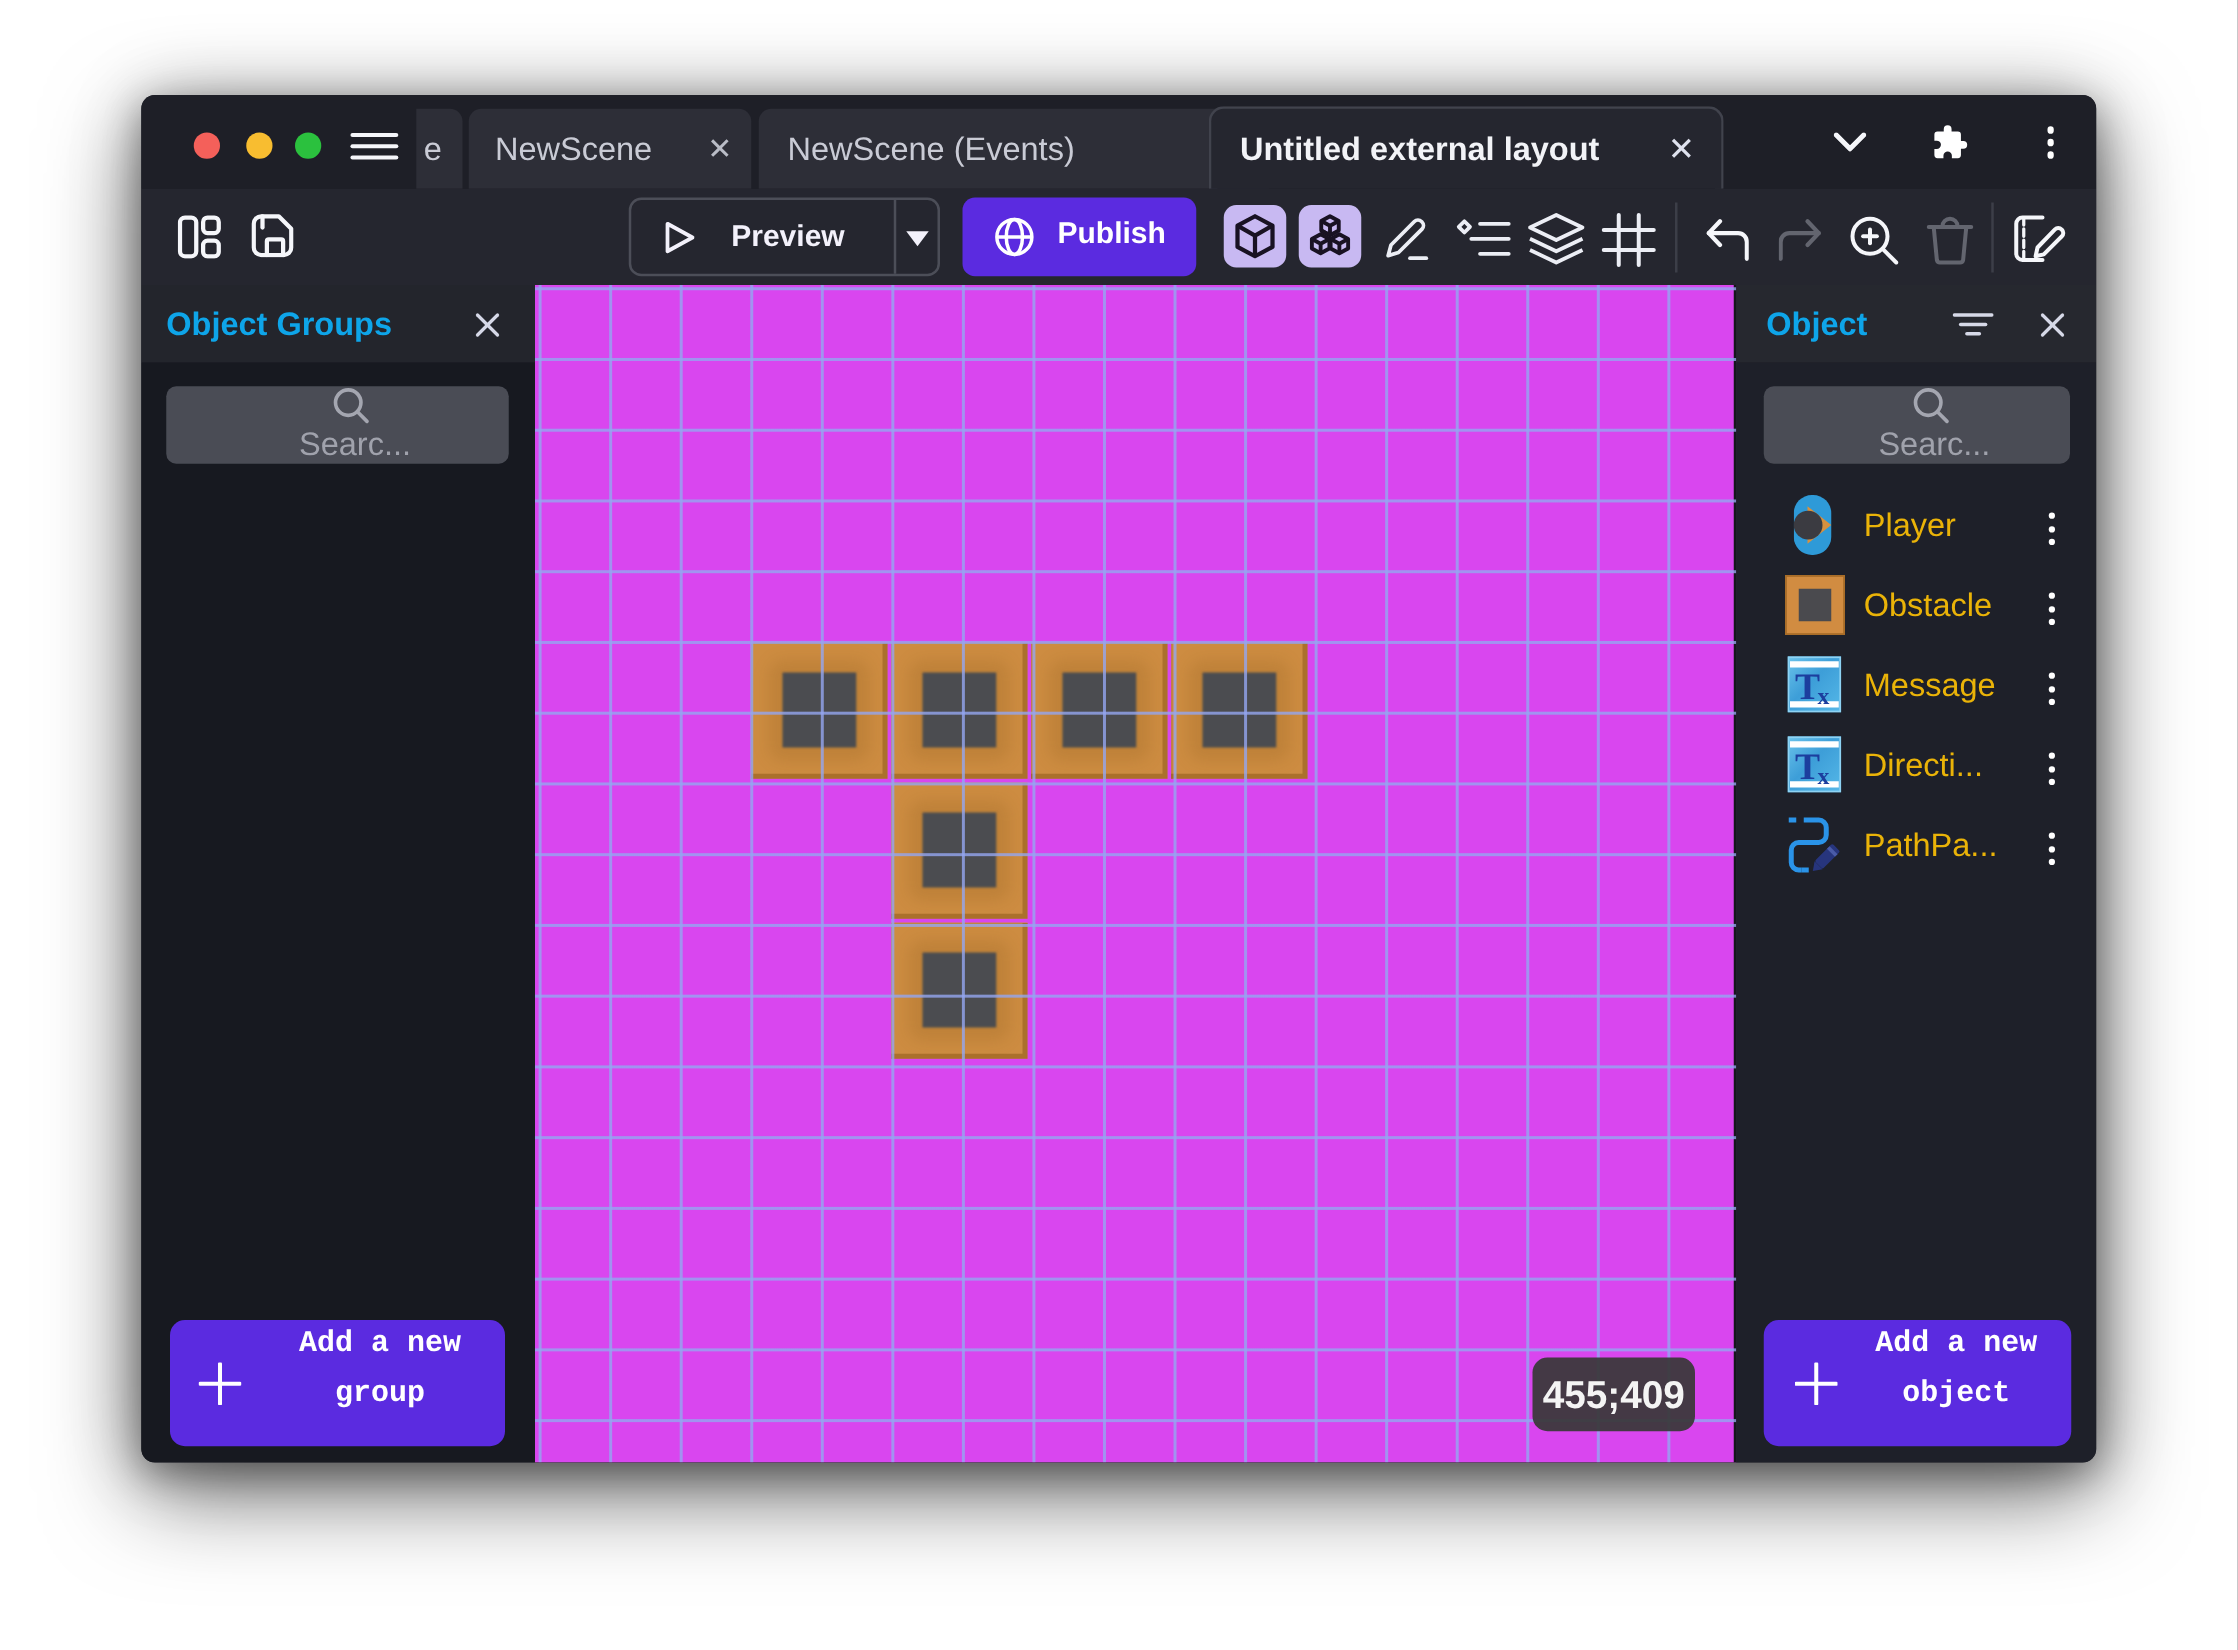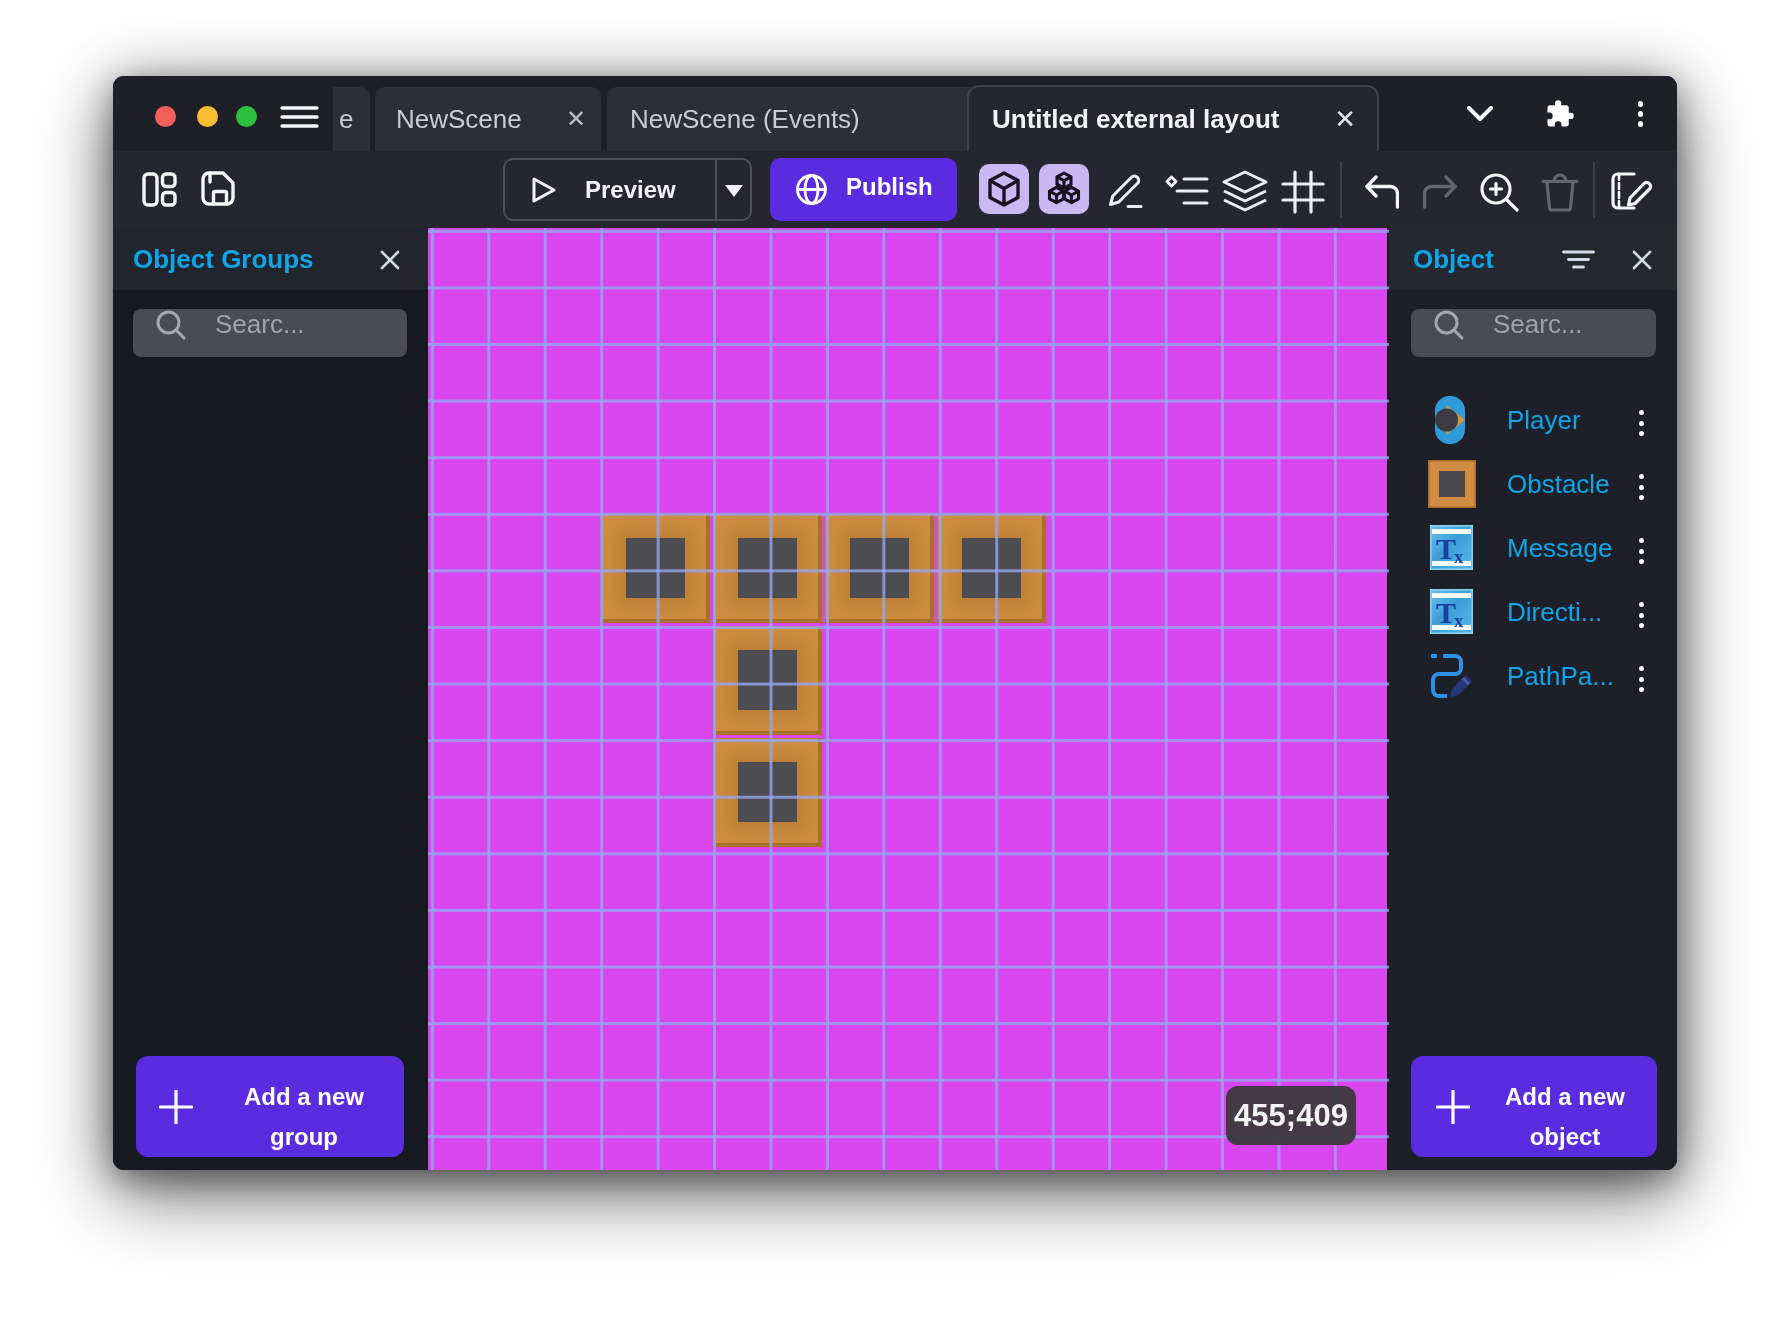--- a/index.html
+++ b/index.html
@@ -24,44 +24,44 @@
 
 #toolbar { position:absolute; left:0; top:75px; width:100%; height:77px; background:#25262f; }
 #previewbtn { position:absolute; left:390px; top:7px; width:249px; height:63px; border:2px solid #4c4e58; border-radius:10px; }
 #publishbtn { position:absolute; left:657px; top:7px; width:187px; height:63px; background:#5b2be0; border-radius:10px; }
 .toggle { position:absolute; top:13px; width:50px; height:50px; background:#c8b9f2; border-radius:10px; display:flex; align-items:center; justify-content:center; }
 .tsep { position:absolute; top:11px; width:2px; height:56px; background:#3c3e48; }
 
 .panel-header { position:absolute; top:152px; height:62px; background:#24262e; }
 .panel-body { position:absolute; top:214px; height:880px; background:#1a1c23; }
 .ph-text { color:#0ea5e9; font-size:26px; font-weight:bold; }
-.search { position:absolute; top:233px; height:48px; background:#4a4c55; border-radius:8px; display:flex; align-items:flex-start; }
+.search { position:absolute; top:233px; height:62px; background:#4a4c55; border-radius:8px; display:flex; align-items:center;flex-direction:column; }
 .search .ph { color:#a0a2ac; font-size:26px; }
 .addbtn { position:absolute; top:980px; height:101px; background:#5b2be0; border-radius:12px; color:#ffffff; }
-.addbtn .lines { position:absolute; top:0; width:100%; height:100%; display:flex; flex-direction:column; align-items:center; justify-content:flex-end; font-size:24px; font-weight:bold; line-height:40px; }
+.addbtn .lines { position:absolute; top:0; width:100%; height:100%; display:flex; flex-direction:column; align-items:center; justify-content:flex-start; font-size:24px; font-weight:bold; line-height:40px;font-family:Liberation Mono, monospace; }
 
 #canvas { position:absolute; left:315px; top:152px; width:961px; height:942px; background:#d946ef; overflow:hidden; }
 #grid { position:absolute; left:0; top:0; width:100%; height:100%; z-index:5;
   background-image:
     linear-gradient(to right, rgba(148,166,240,0.8) 2.5px, transparent 2.5px),
     linear-gradient(to bottom, rgba(148,166,240,0.8) 2.5px, transparent 2.5px);
   background-size:56.45px 56.6px;
   background-position:2.9px 1.8px;
 }
 .tile { position:absolute; width:109px; height:109px; background:#cd8c41; z-index:2;
   box-shadow: inset -4px -4px 0 rgba(125,75,15,0.42), inset 1px 1px 0 rgba(165,110,35,0.4); }
 .tile:before { content:""; position:absolute; left:14px; top:14px; right:14px; bottom:14px;
   background:rgba(120,75,15,0.16); border-radius:12px; filter:blur(6px); }
 .tile:after { content:""; position:absolute; left:25px; top:24px; width:59px; height:60px; background:#4b4c50; filter:blur(0.7px); }
 #badge { position:absolute; left:798px; top:858px; width:130px; height:59px; background:rgba(56,56,56,0.93);
   border-radius:12px; z-index:6; color:#f4f4f4; font-size:31px; font-weight:bold;
   display:flex; align-items:center; justify-content:center; }
 
 .orow { position:absolute; left:1276px; width:288px; height:64px; }
-.orow .lbl { position:absolute; left:118px; top:50%; transform:translateY(-50%); color:#0ea5e9; font-size:26px; }
+.orow .lbl { position:absolute; left:102px; top:50%; transform:translateY(-50%); color:#eab308; font-size:26px; }
 .kebab { position:absolute; }
 </style>
 </head>
 <body>
 <div id="win">
 
   <div id="titlebar">
     <div class="tl" style="left:42px; background:#f4605a;"></div>
     <div class="tl" style="left:83.5px; background:#f8bd30;"></div>
     <div class="tl" style="left:123px; background:#2bc13e;"></div>

